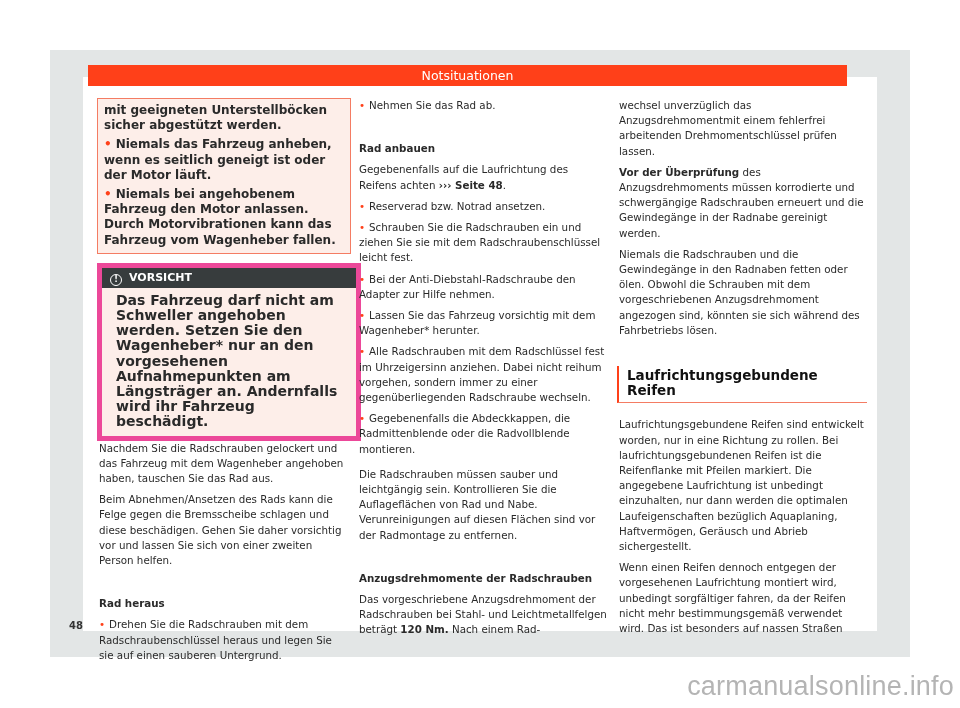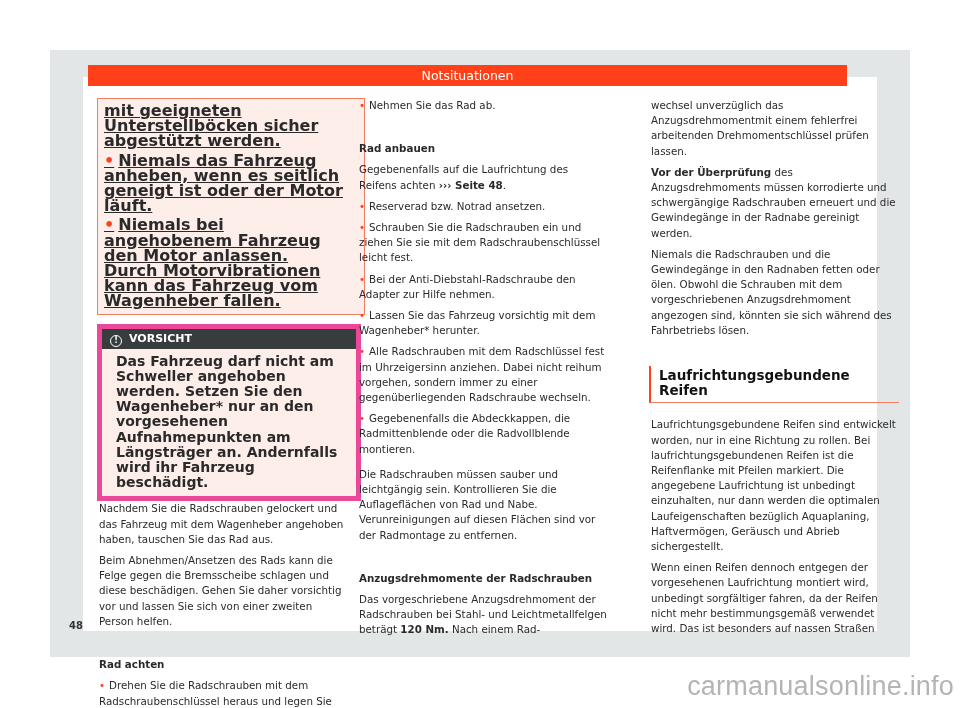--- a/index.html
+++ b/index.html
@@ -22,28 +22,28 @@
     background: #ff4019;
     color: #ffffff; font-size: 12.5px; text-align: center; line-height: 21px;
     font-family: "DejaVu Sans", sans-serif;
   }
   .col {
     position: absolute; top: 98px; width: 248px;
     font-size: 10.3px; line-height: 15.2px; color: #2a2a2a;
   }
   .col1 { left: 99px; }
   .col2 { left: 359px; }
-  .col3 { left: 619px; margin-left: 32px; }
+  .col3 { left: 619px; }
   p { margin: 0 0 6px 0; }
   .bullet::before { content: "\2022"; color: #ff4019; margin-right: 4px; }
   .bold { font-weight: bold; }
   .warn-box {
     border: 1.5px solid #f47c63; background: #fdeee9;
-    padding: 4px 20px 5px 6px; font-weight: bold; font-size: 16px; line-height: 15.2px;
-    margin-left: -2px; width: 240px; text-decoration: underline;
+    padding: 4px 6px 5px 6px; font-weight: bold; font-size: 12px; line-height: 15.2px;
+    margin-left: -2px; width: 240px;
   }
   .warn-box p { margin-bottom: 4px; }
   .caution {
     margin-top: 9px; margin-left: -2px; width: 254px;
     border: 5px solid #ec4899;
   }
   .caution-head {
     background: #373c3d; color: #ffffff; font-weight: bold; font-size: 11px;
     height: 20px; line-height: 20px; padding-left: 8px;
   }
@@ -84,21 +84,21 @@
 
   <div class="caution">
     <div class="caution-head">
       <span class="caution-icon">!</span><span>VORSICHT</span>
     </div>
     <div class="caution-body">Das Fahrzeug darf nicht am Schweller angehoben werden. Setzen Sie den Wagenheber* nur an den vorgesehenen Aufnahmepunkten am Längsträger an. Andernfalls wird ihr Fahrzeug beschädigt.</div>
   </div>
 
   <p>Nachdem Sie die Radschrauben gelockert und das Fahrzeug mit dem Wagenheber angehoben haben, tauschen Sie das Rad aus.</p>
   <p>Beim Abnehmen/Ansetzen des Rads kann die Felge gegen die Bremsscheibe schlagen und diese beschädigen. Gehen Sie daher vorsichtig vor und lassen Sie sich von einer zweiten Person helfen.</p>
-  <p class="subhead">Rad achten</p>
+  <p class="subhead">Rad heraus</p>
   <p class="bullet">Drehen Sie die Radschrauben mit dem Radschraubenschlüssel heraus und legen Sie sie auf einen sauberen Untergrund.</p>
 </div>
 
 <div class="col col2">
   <p class="bullet">Nehmen Sie das Rad ab.</p>
   <p class="subhead">Rad anbauen</p>
   <p>
     <span>Gegebenenfalls auf die Laufrichtung des Reifens achten</span>
     <span class="bold">››› Seite 48</span><span>.</span>
   </p>

